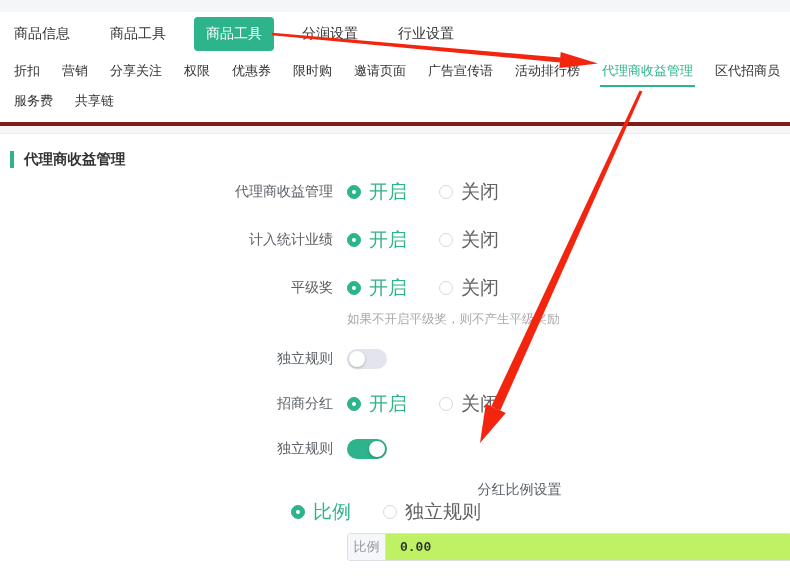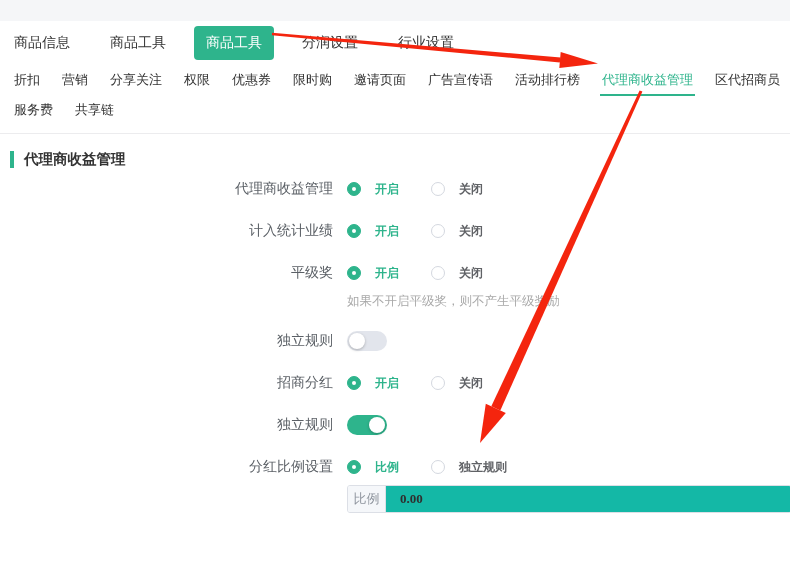--- a/index.html
+++ b/index.html
@@ -5,21 +5,21 @@
   * { box-sizing: border-box; margin: 0; padding: 0; }
   html,body { width:790px; height:587px; }
   body {
     font-family: "Liberation Sans","DejaVu Sans",sans-serif;
     background:#f5f6f8;
     position:relative;
     overflow:hidden;
     color:#333;
   }
   .card { background:#fff; position:absolute; left:0; right:0; }
-  .card-tabs { top:21px; height:114px; border-bottom:1px solid #7f1d1d; }
+  .card-tabs { top:12px; height:114px; border-bottom:4px solid #7f1d1d; }
   .card-main { top:133px; bottom:0; border-top:1px solid #ececee; }
 
   
   .top-tabs { display:flex; align-items:center; padding-left:2px; height:44px; }
   .top-tab { font-size:14px; color:#333; padding:8px 12px; margin-right:16px; cursor:pointer; white-space:nowrap; }
   .top-tab.active { background:var(--green); color:#fff; border-radius:4px; }
 
   
   .nav-row { display:flex; align-items:center; height:30px; padding-left:14px; }
   .nav-item { font-size:13px; color:#333; margin-right:22px; white-space:nowrap; position:relative; cursor:pointer;text-align:center; }
@@ -34,35 +34,35 @@
   
   .form { margin-top:10px; }
   .frow { display:flex; align-items:center; min-height:20px; margin-bottom:22px; }
   .flabel { width:333px; text-align:right; font-size:14px; color:#5b6066; flex:none; }
   .fctrl { margin-left:14px; display:flex; align-items:center; }
 
   .radio { display:flex; align-items:center; margin-right:32px; cursor:pointer; }
   .rdot { width:14px; height:14px; border-radius:50%; border:1px solid #d4d8df; background:#fff; position:relative; flex:none; }
   .radio.checked .rdot { background:var(--green); border-color:var(--green); }
   .radio.checked .rdot::after { content:""; position:absolute; left:50%; top:50%; width:4px; height:4px; margin:-2px 0 0 -2px; border-radius:50%; background:#fff; }
-  .rlabel { margin-left:14px; font-size:12px; color:#606266;font-weight:bold; }
+  .rlabel { margin-left:8px; font-size:19px; color:#606266; }
   .radio.checked .rlabel { color:var(--green); }
 
   .hint-row { margin-top:-12px; margin-bottom:21px; min-height:17px; }
   .hint { margin-left:14px; font-size:12.5px; color:#a8a8a8; }
 
   .switch { width:40px; height:20px; border-radius:10px; background:#e2e5ec; position:relative; display:inline-block; cursor:pointer; }
   .switch .knob { position:absolute; top:2px; left:2px; width:16px; height:16px; border-radius:50%; background:#fff; box-shadow:0 1px 3px rgba(0,0,0,.25); }
   .switch.on { background:var(--green); }
   .switch.on .knob { left:auto; right:2px; }
 
-  .row-tight { margin-bottom:8px; }
+  .row-tight { margin-bottom:8px;flex-direction:column; }
   .input-wrap { display:flex; margin-left:347px; margin-right:-2px; height:28px; border:1px solid #dcdfe6; border-radius:3px; overflow:hidden; background:#fff; }
   .input-prefix { width:38px; background:#f5f7fa; border-right:1px solid #dcdfe6; color:#8f959e; font-size:13px; display:flex; align-items:center; justify-content:center; flex:none; }
-  .input-value { flex:1; border:none; outline:none; padding:0 0 0 14px; font-size:13px; font-weight:700; color:#2f2f2f; font-family:Liberation Serif, serif; background:#14b8a6; }
+  .input-value { flex:1; border:none; outline:none; padding:0 0 0 14px; font-size:13px; font-weight:700; color:#2f2f2f; font-family:Liberation Mono, monospace; background:#bef264; }
 
   .arrows { position:absolute; left:0; top:0; width:790px; height:587px; pointer-events:none; z-index:50; }
 </style>
 </head>
 <body>
 
 <div class="page">
 
   <div class="card card-tabs">
     <div class="top-tabs">

